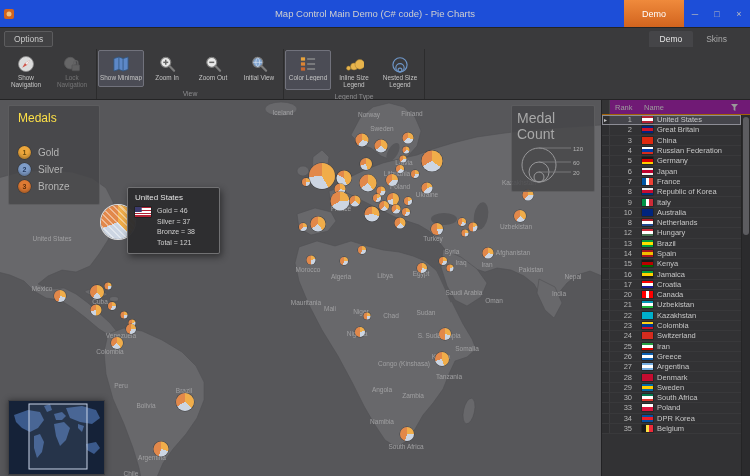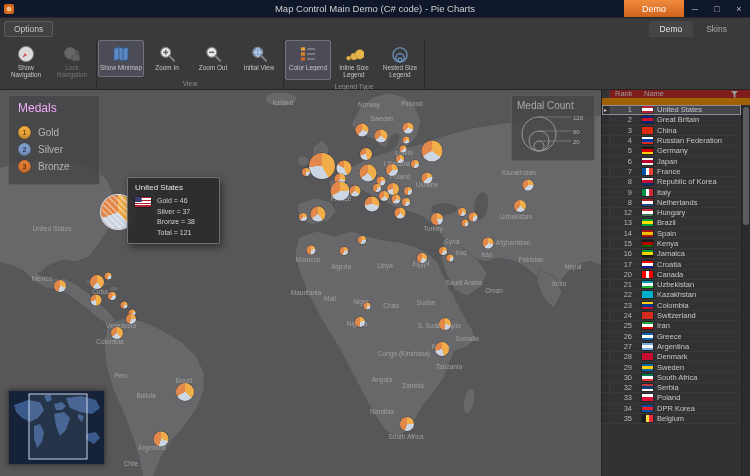--- a/index.html
+++ b/index.html
@@ -1,21 +1,21 @@
 <!DOCTYPE html>
 <html><head>
 <meta charset="utf-8">
 <style>
   *{box-sizing:border-box;margin:0;padding:0}
   html,body{width:750px;height:476px;overflow:hidden;background:#2b2b2b;
     font-family:"Liberation Sans",sans-serif;-webkit-user-select:none;user-select:none}
   .app{position:relative;width:750px;height:476px;background:#3a3a3c;color:#c8c8c8}
 
   
-  .titlebar{position:relative;height:18px;background:#0f172a;display:flex;align-items:center;border-bottom:1px solid #242425}
+  .titlebar{position:relative;height:28px;background:#1d4ed8;display:flex;align-items:center;border-bottom:1px solid #242425}
   .app-icon{width:18px;display:flex;align-items:center;justify-content:center}
   .tb-title{position:absolute;left:0;right:0;text-align:center;font-size:9.5px;color:#cfcfcf;pointer-events:none}
   .tb-right{margin-left:auto;display:flex;align-items:stretch;height:100%}
   .tb-badge{background:linear-gradient(#ef8a3c,#d2641e);color:#fff;font-size:9px;display:flex;align-items:center;padding:0 18px}
   #win-controls{display:flex}
   .wbtn{width:22px;display:flex;align-items:center;justify-content:center;font-size:9px;color:#bdbdbd;cursor:default}
 
   
   .ribbon-top{height:21px;display:flex;align-items:center;background:#3a3a3c;padding:0 4px}
   .options-btn{font-size:8.5px;color:#c9c9c9;background:#414143;border:1px solid #5c5c5e;border-radius:2px;padding:2px 9px}
@@ -38,48 +38,48 @@
   .map-area svg.world{position:absolute;left:0;top:0}
   .mlabel{position:absolute;transform:translate(-50%,-50%);font-size:6.5px;color:#a0a0a2;white-space:nowrap;z-index:1}
   .bubble{position:absolute;transform:translate(-50%,-50%);border-radius:50%;z-index:2;box-shadow:0 0 0 .5px rgba(35,35,35,.55)}
   .bubble.hatch{box-shadow:0 0 0 1px #e2e2e2}
   .bubble.hatch::after{content:"";position:absolute;inset:0;border-radius:50%;
     background:repeating-linear-gradient(45deg,rgba(255,255,255,.42) 0 1.5px,transparent 1.5px 4.5px)}
 
   
   .legend-medals{position:absolute;left:8px;top:5px;width:92px;z-index:5;background:rgba(70,70,72,.82);
     border:1px solid rgba(130,130,132,.35);border-radius:2px;padding:5px 9px 7px}
-  .lm-title{font-size:12px;color:#f0abfc;margin-bottom:11px}
+  .lm-title{font-size:12px;color:#fde047;margin-bottom:21px}
   .mitem{display:flex;align-items:center;gap:7px;margin:4px 0}
   .mbadge{width:13px;height:13px;border-radius:50%;font-size:7px;font-weight:bold;display:flex;align-items:center;justify-content:center;
     box-shadow:inset 0 -2px 3px rgba(0,0,0,.25),0 0 0 .5px rgba(0,0,0,.3)}
   .mtext{font-size:10px;color:#b4b4b4}
   .legend-count{position:absolute;right:6px;top:5px;width:84px;z-index:5;background:rgba(70,70,72,.82);
     border:1px solid rgba(130,130,132,.35);border-radius:2px;padding:4px 5px 3px}
-  .lc-title{font-size:10px;color:#a8a8a8;margin-bottom:2px}
+  .lc-title{font-size:14px;color:#a8a8a8;margin-bottom:2px}
   .legend-count text{fill:#b2b2b2;font-size:6px;font-family:"Liberation Sans",sans-serif}
 
   
   .tooltip{position:absolute;left:127px;top:87px;width:93px;z-index:6;background:rgba(44,44,46,.97);
     border:1px solid #717173;border-radius:2px;padding:5px 7px;box-shadow:2px 3px 7px rgba(0,0,0,.45)}
   .tt-title{font-size:8px;color:#e3e3e3;margin-bottom:4px}
   .tt-body{display:flex;gap:6px}
   .tt-flag{width:16px;height:10px;flex:0 0 auto;margin-top:1px;box-shadow:0 0 0 .5px rgba(0,0,0,.5);
     background:linear-gradient(#3c3b6e,#3c3b6e) 0 0/42% 50% no-repeat,
     repeating-linear-gradient(to bottom,#b22234 0 1.4px,#ffffff 1.4px 2.8px)}
   .tt-lines div{font-size:7px;line-height:1.5;color:#d0d0d0;white-space:nowrap}
 
   
   .minimap{position:absolute;left:8px;bottom:11px;width:97px;height:75px;z-index:5;background:#152238;
     border:1px solid #3f3f42;box-shadow:0 0 6px rgba(0,0,0,.4)}
 
   
   .panel{flex:1;position:relative;background:#323234;border-left:1px solid #222224;overflow:hidden}
-  .grid-header{position:absolute;left:0;top:0;right:0;height:15px;background:#7f1d1d;border-bottom:7px solid #a16207;
-    display:flex;align-items:flex-end;font-size:7.5px;color:#9d9d9d}
+  .grid-header{position:absolute;left:0;top:0;right:0;height:15px;background:#701a75;border-bottom:1px solid #a16207;
+    display:flex;align-items:center;font-size:7.5px;color:#9d9d9d}
   .gh-ind{width:8px;height:100%;background:#333335;border-right:1px solid #424244}
   .gh-rank{width:28px;padding-left:5px}
   .gh-name{flex:1;padding-left:6px}
   .gh-filter{width:14px;display:flex;align-items:center;justify-content:center;margin-right:9px}
   #grid-rows{position:absolute;left:0;top:15px;right:9px;bottom:0;overflow:hidden}
   .grow{height:10.3px;display:flex;align-items:center;font-size:7.5px;color:#c6c6c6;border-bottom:1px solid rgba(255,255,255,.035)}
   .grow.selected{background:#45454b;outline:1px solid #8d8d95;outline-offset:-1px}
   .gind{width:8px;align-self:stretch;background:#2e2e30;border-right:1px solid #3c3c3e;display:flex;align-items:center;justify-content:center;font-size:5px;color:#c2c2c2}
   .grank{width:28px;text-align:right;padding-right:6px;color:#b6b6b6}
   .gflag{width:11px;height:7px;margin-left:4px;margin-right:4px;flex:0 0 auto;box-shadow:0 0 0 .5px rgba(0,0,0,.45)}
@@ -499,20 +499,26 @@
             <div class="gname">Republic of Korea</div>
           </div>
           <div class="grow">
             <div class="gind"></div>
             <div class="grank">9</div>
             <div class="gflag" style="background: linear-gradient(to right, rgb(0, 146, 70) 0%, rgb(0, 146, 70) 33.3%, rgb(255, 255, 255) 33.3%, rgb(255, 255, 255) 66.7%, rgb(206, 43, 55) 66.7%, rgb(206, 43, 55) 100%);"></div>
             <div class="gname">Italy</div>
           </div>
           <div class="grow">
             <div class="gind"></div>
+            <div class="grank">10</div>
+            <div class="gflag" style="background: rgb(0, 36, 125);"></div>
+            <div class="gname">Australia</div>
+          </div>
+          <div class="grow">
+            <div class="gind"></div>
             <div class="grank">8</div>
             <div class="gflag" style="background: linear-gradient(rgb(174, 28, 40) 0%, rgb(174, 28, 40) 33.3%, rgb(255, 255, 255) 33.3%, rgb(255, 255, 255) 66.7%, rgb(33, 70, 139) 66.7%, rgb(33, 70, 139) 100%);"></div>
             <div class="gname">Netherlands</div>
           </div>
           <div class="grow">
             <div class="gind"></div>
             <div class="grank">12</div>
             <div class="gflag" style="background: linear-gradient(rgb(206, 41, 57) 0%, rgb(206, 41, 57) 33.3%, rgb(255, 255, 255) 33.3%, rgb(255, 255, 255) 66.7%, rgb(71, 112, 80) 66.7%, rgb(71, 112, 80) 100%);"></div>
             <div class="gname">Hungary</div>
           </div>
@@ -607,26 +613,20 @@
             <div class="gname">Sweden</div>
           </div>
           <div class="grow">
             <div class="gind"></div>
             <div class="grank">30</div>
             <div class="gflag" style="background: linear-gradient(rgb(0, 122, 77) 0%, rgb(0, 122, 77) 33.3%, rgb(255, 255, 255) 33.3%, rgb(255, 255, 255) 66.7%, rgb(222, 56, 49) 66.7%, rgb(222, 56, 49) 100%);"></div>
             <div class="gname">South Africa</div>
           </div>
           <div class="grow">
             <div class="gind"></div>
-            <div class="grank">32</div>
-            <div class="gflag" style="background: linear-gradient(rgb(198, 54, 60) 0%, rgb(198, 54, 60) 33.3%, rgb(12, 64, 118) 33.3%, rgb(12, 64, 118) 66.7%, rgb(255, 255, 255) 66.7%, rgb(255, 255, 255) 100%);"></div>
-            <div class="gname">Serbia</div>
-          </div>
-          <div class="grow">
-            <div class="gind"></div>
             <div class="grank">33</div>
             <div class="gflag" style="background: linear-gradient(rgb(255, 255, 255) 0%, rgb(255, 255, 255) 50%, rgb(220, 20, 60) 50%, rgb(220, 20, 60) 100%);"></div>
             <div class="gname">Poland</div>
           </div>
           <div class="grow">
             <div class="gind"></div>
             <div class="grank">34</div>
             <div class="gflag" style="background: linear-gradient(rgb(2, 79, 162) 0%, rgb(2, 79, 162) 33.3%, rgb(237, 28, 39) 33.3%, rgb(237, 28, 39) 66.7%, rgb(2, 79, 162) 66.7%, rgb(2, 79, 162) 100%);"></div>
             <div class="gname">DPR Korea</div>
           </div>

